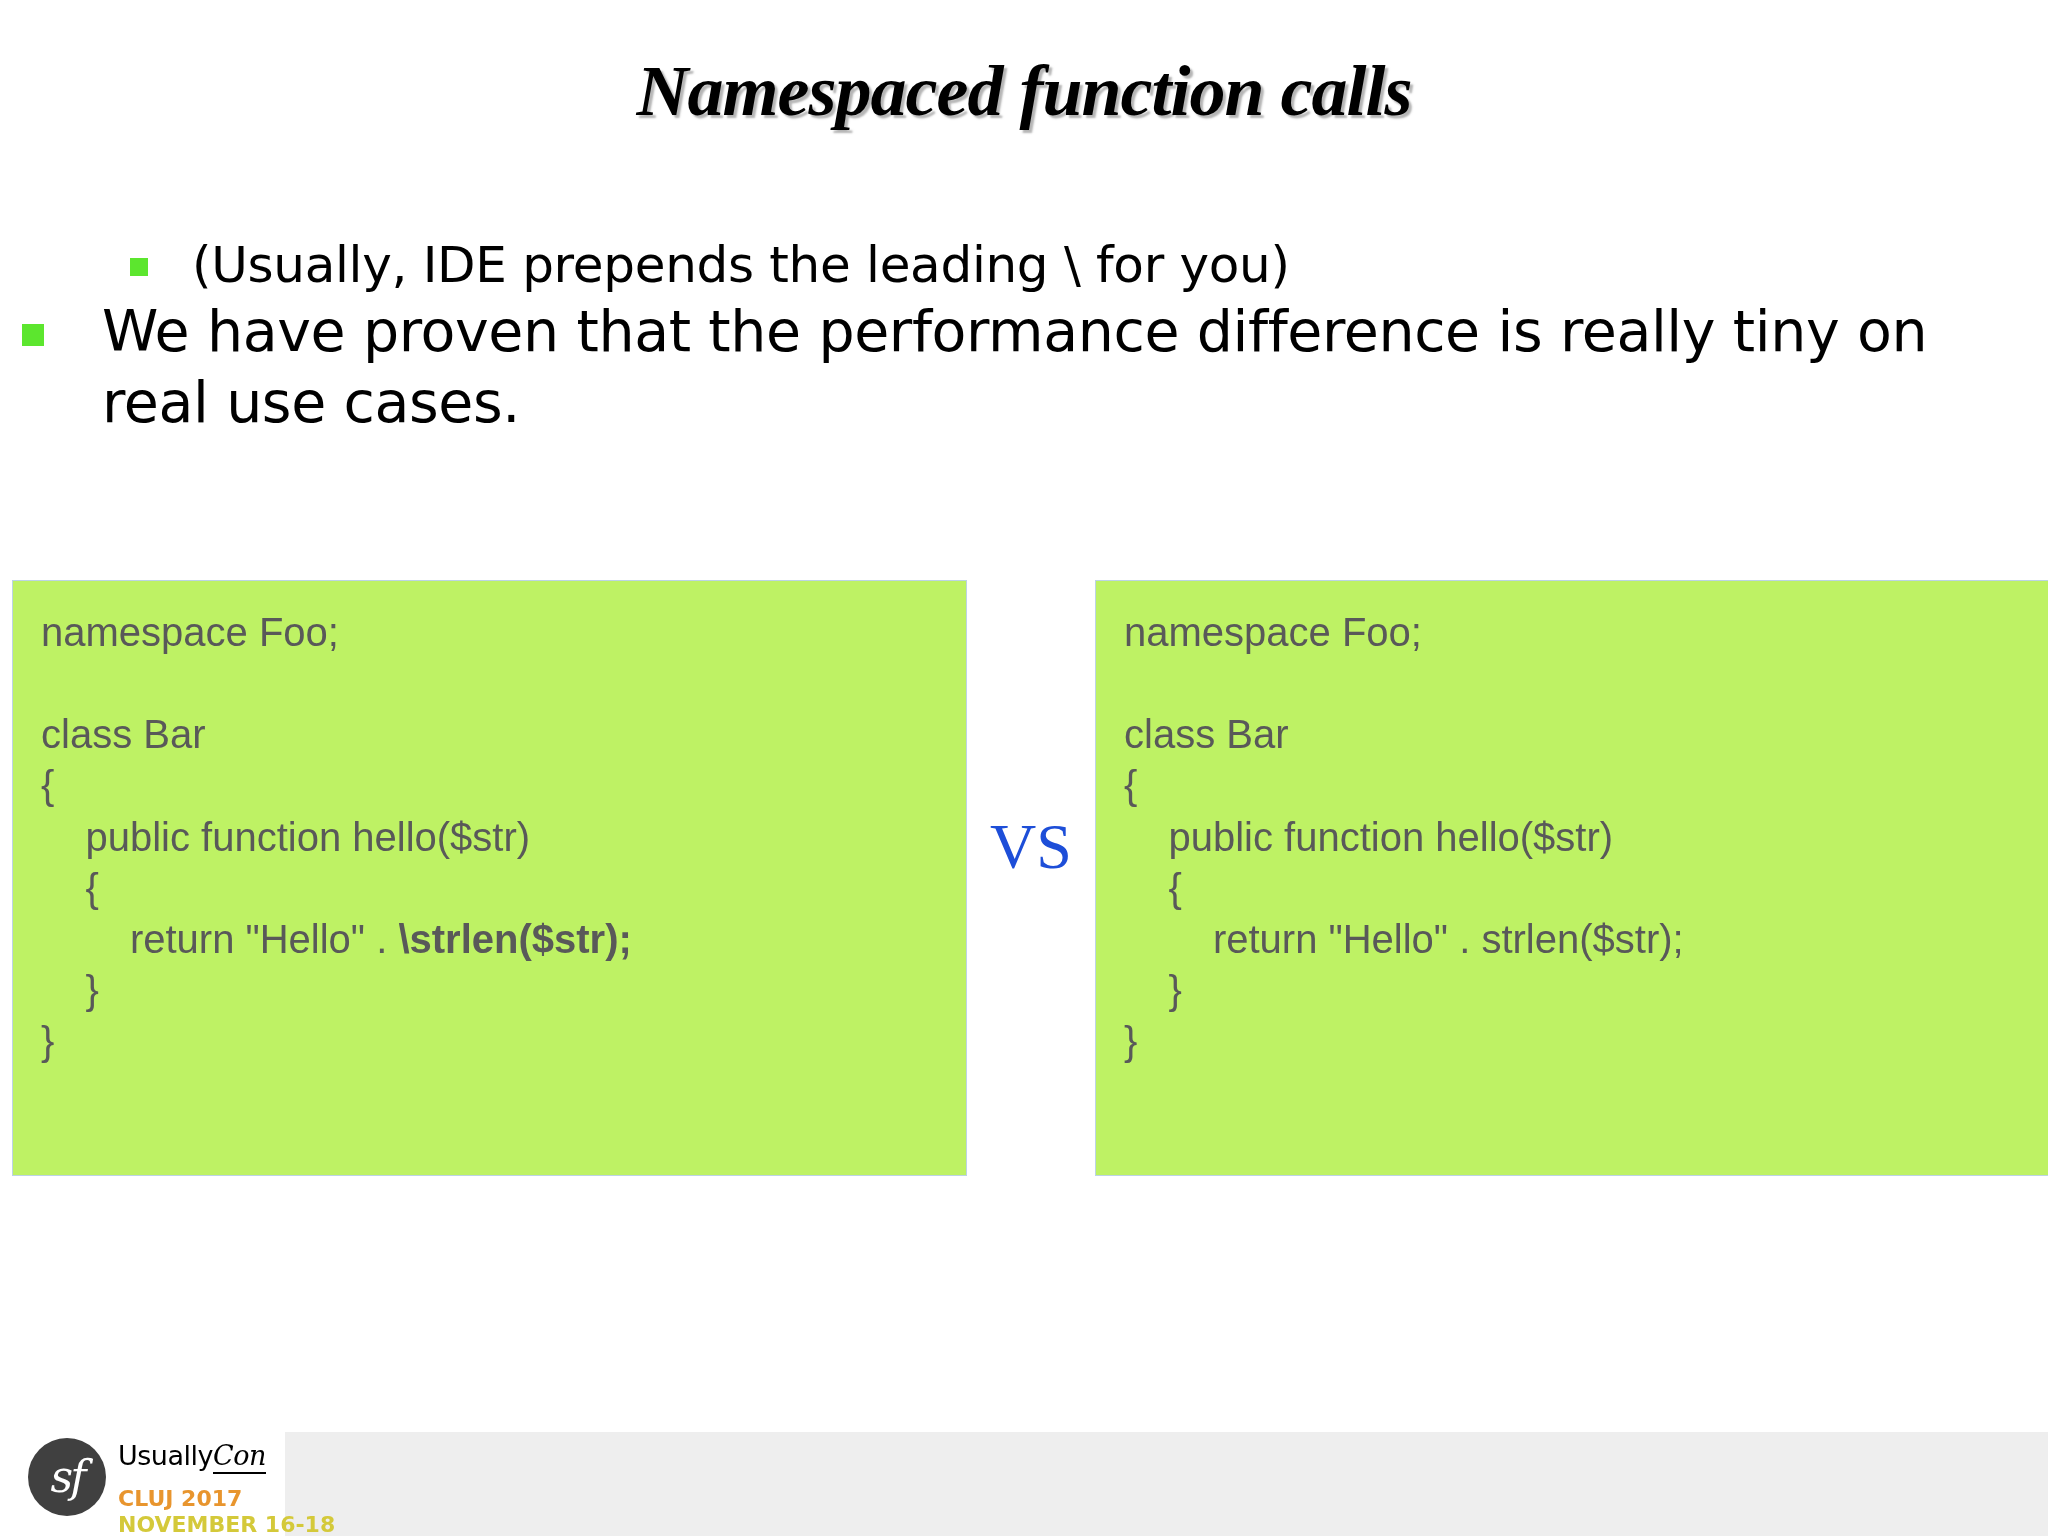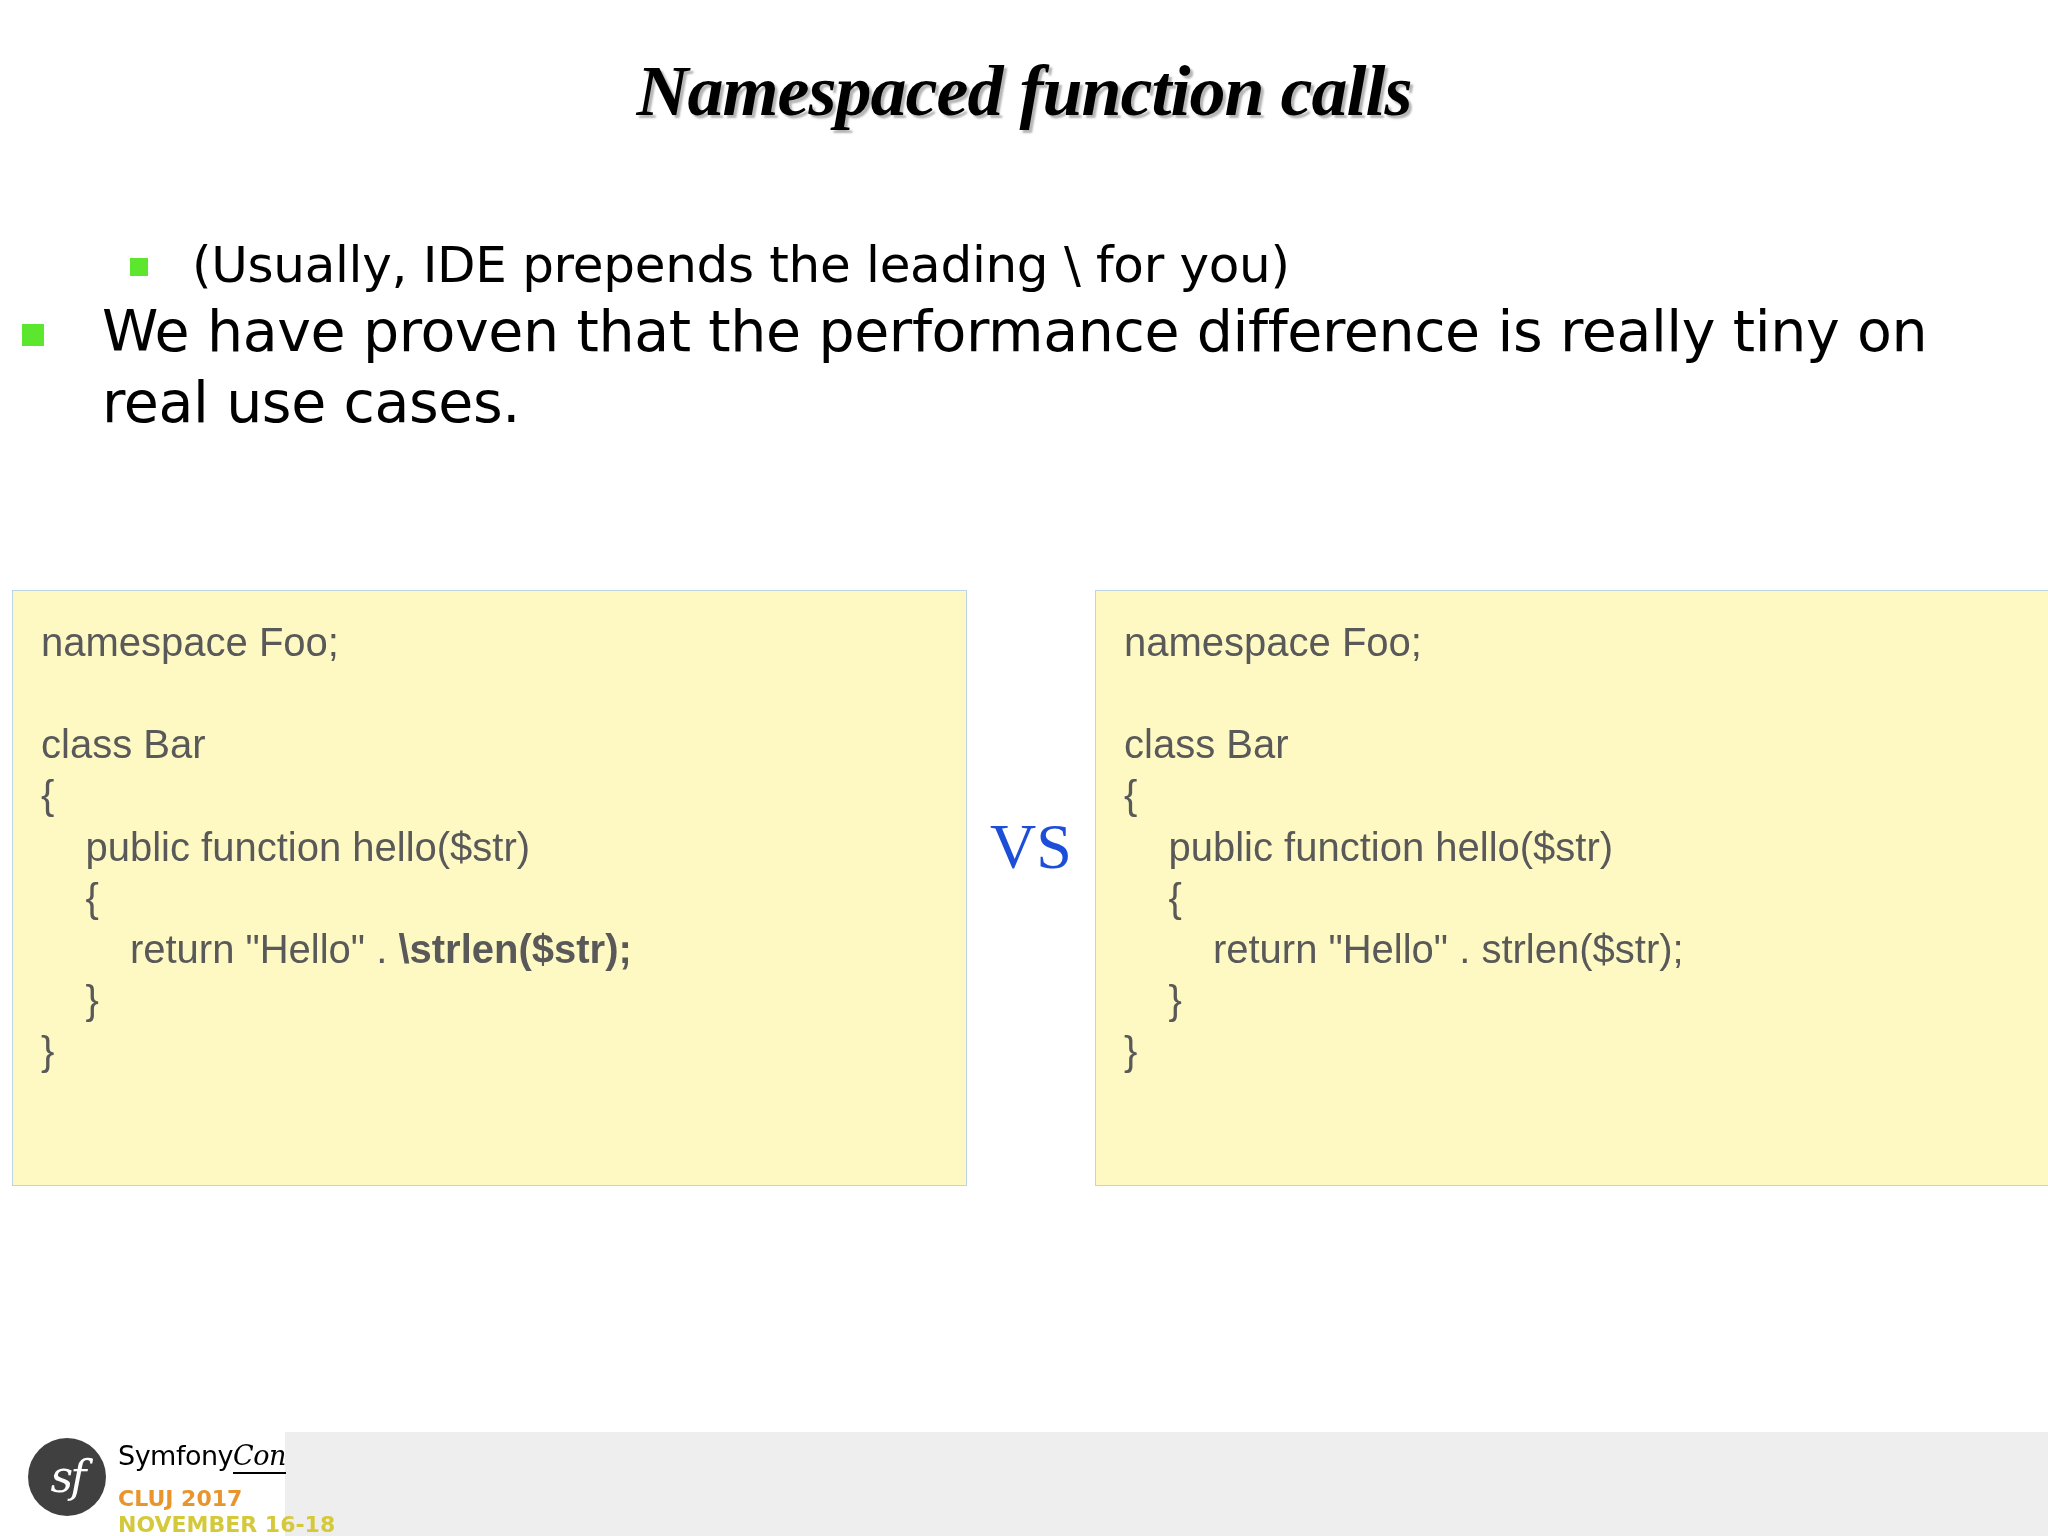--- a/index.html
+++ b/index.html
@@ -93,22 +93,22 @@
   
   .code-area {
     position: absolute;
     left: 0;
     top: 580px;
     width: 2048px;
     height: 600px;
   }
   .code-block {
     position: absolute;
-    top: 10px;
-    background: #fef9c3;
+    top: 0;
+    background: #bef264;
     border: 1px solid #bcd4e4;
     box-sizing: border-box;
     height: 596px;
     padding: 26px 10px 2px 28px;
     color: #595959;
     font-family: "Liberation Sans", sans-serif;
     font-size: 40px;
     line-height: 1.28;
     white-space: pre;
     overflow: hidden;
@@ -240,19 +240,19 @@
 
   <div class="vs-label">VS</div>
 
   <div class="footer-bar"></div>
 
   <div class="logo">
     <div class="logo-mark">
       <div class="logo-mark-glyph">sf</div>
     </div>
     <div class="logo-text">
-      <div class="logo-brand"><span>Symfony</span><span class="con">Con</span></div>
+      <div class="logo-brand"><span>Usually</span><span class="con">Con</span></div>
       <div class="logo-city">CLUJ 2017</div>
       <div class="logo-dates">NOVEMBER 16-18</div>
     </div>
   </div>
 
 </div>
 
 </body></html>

